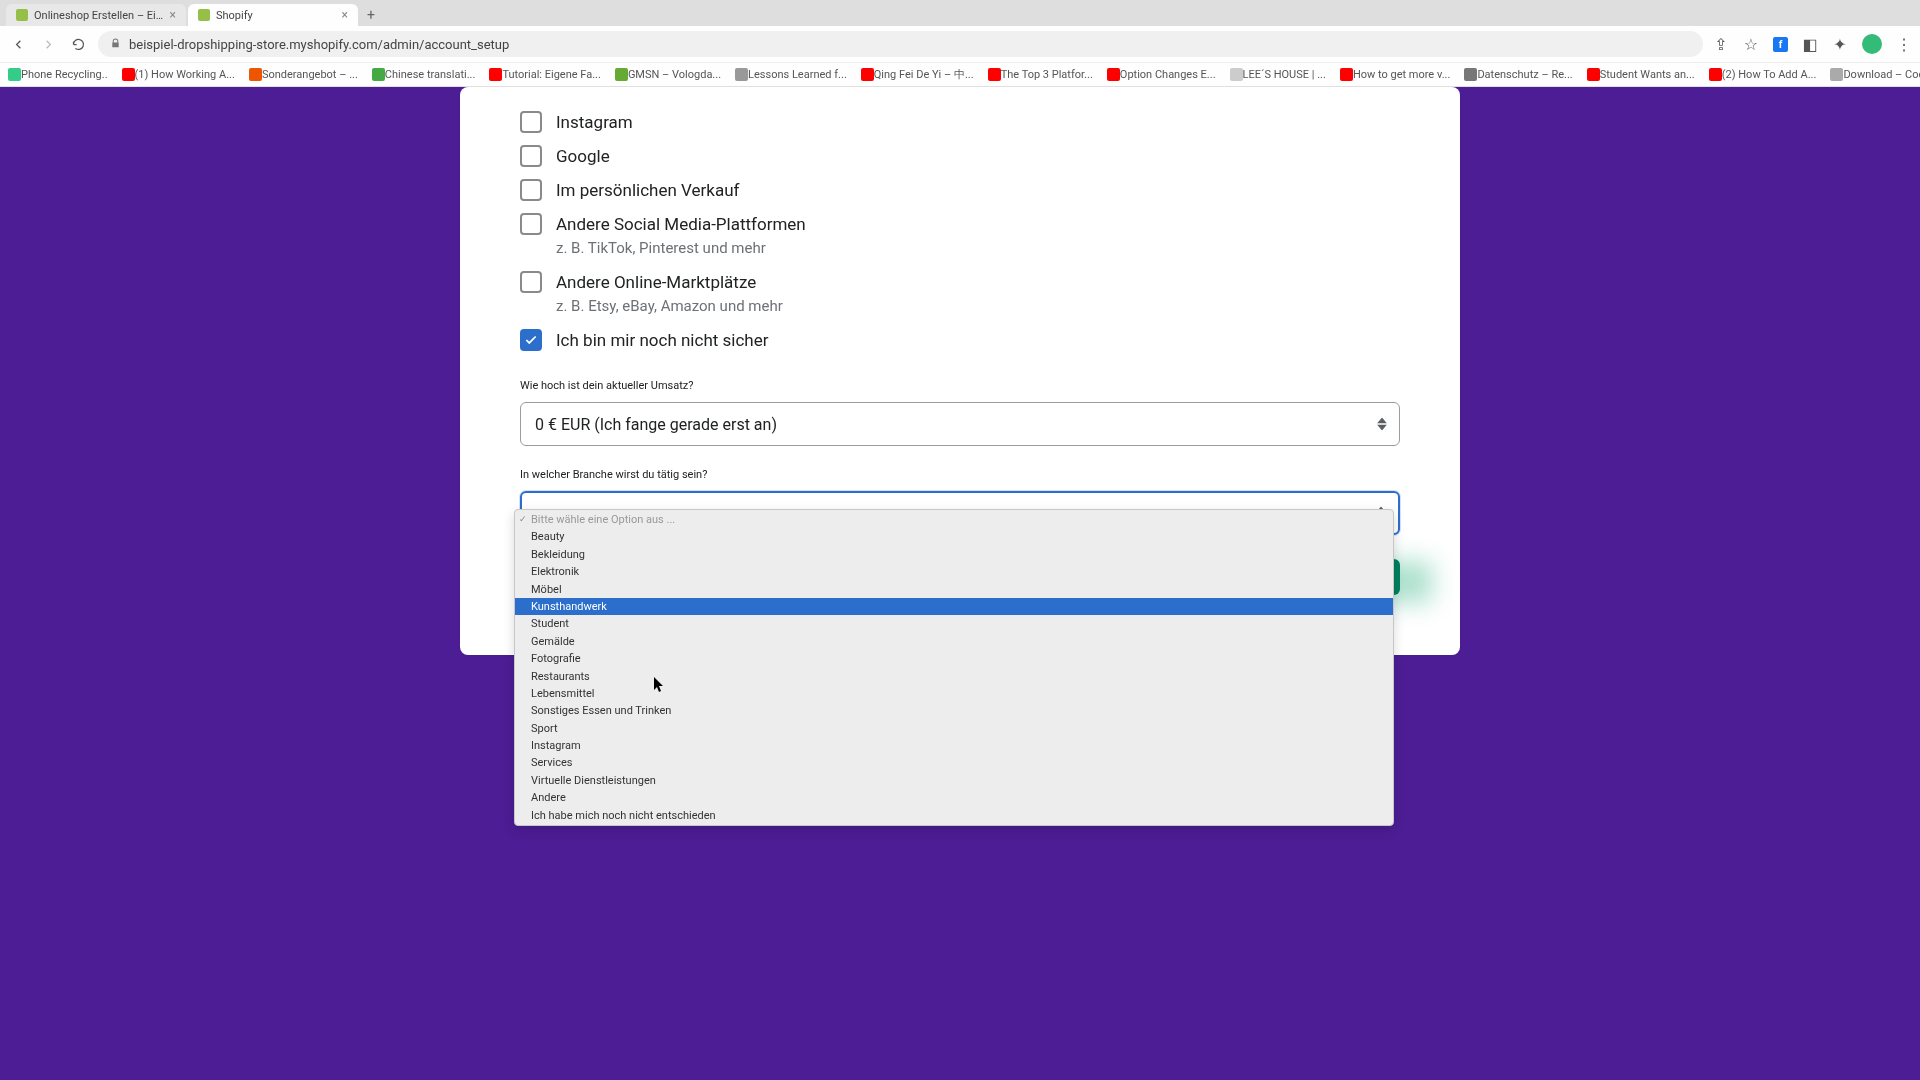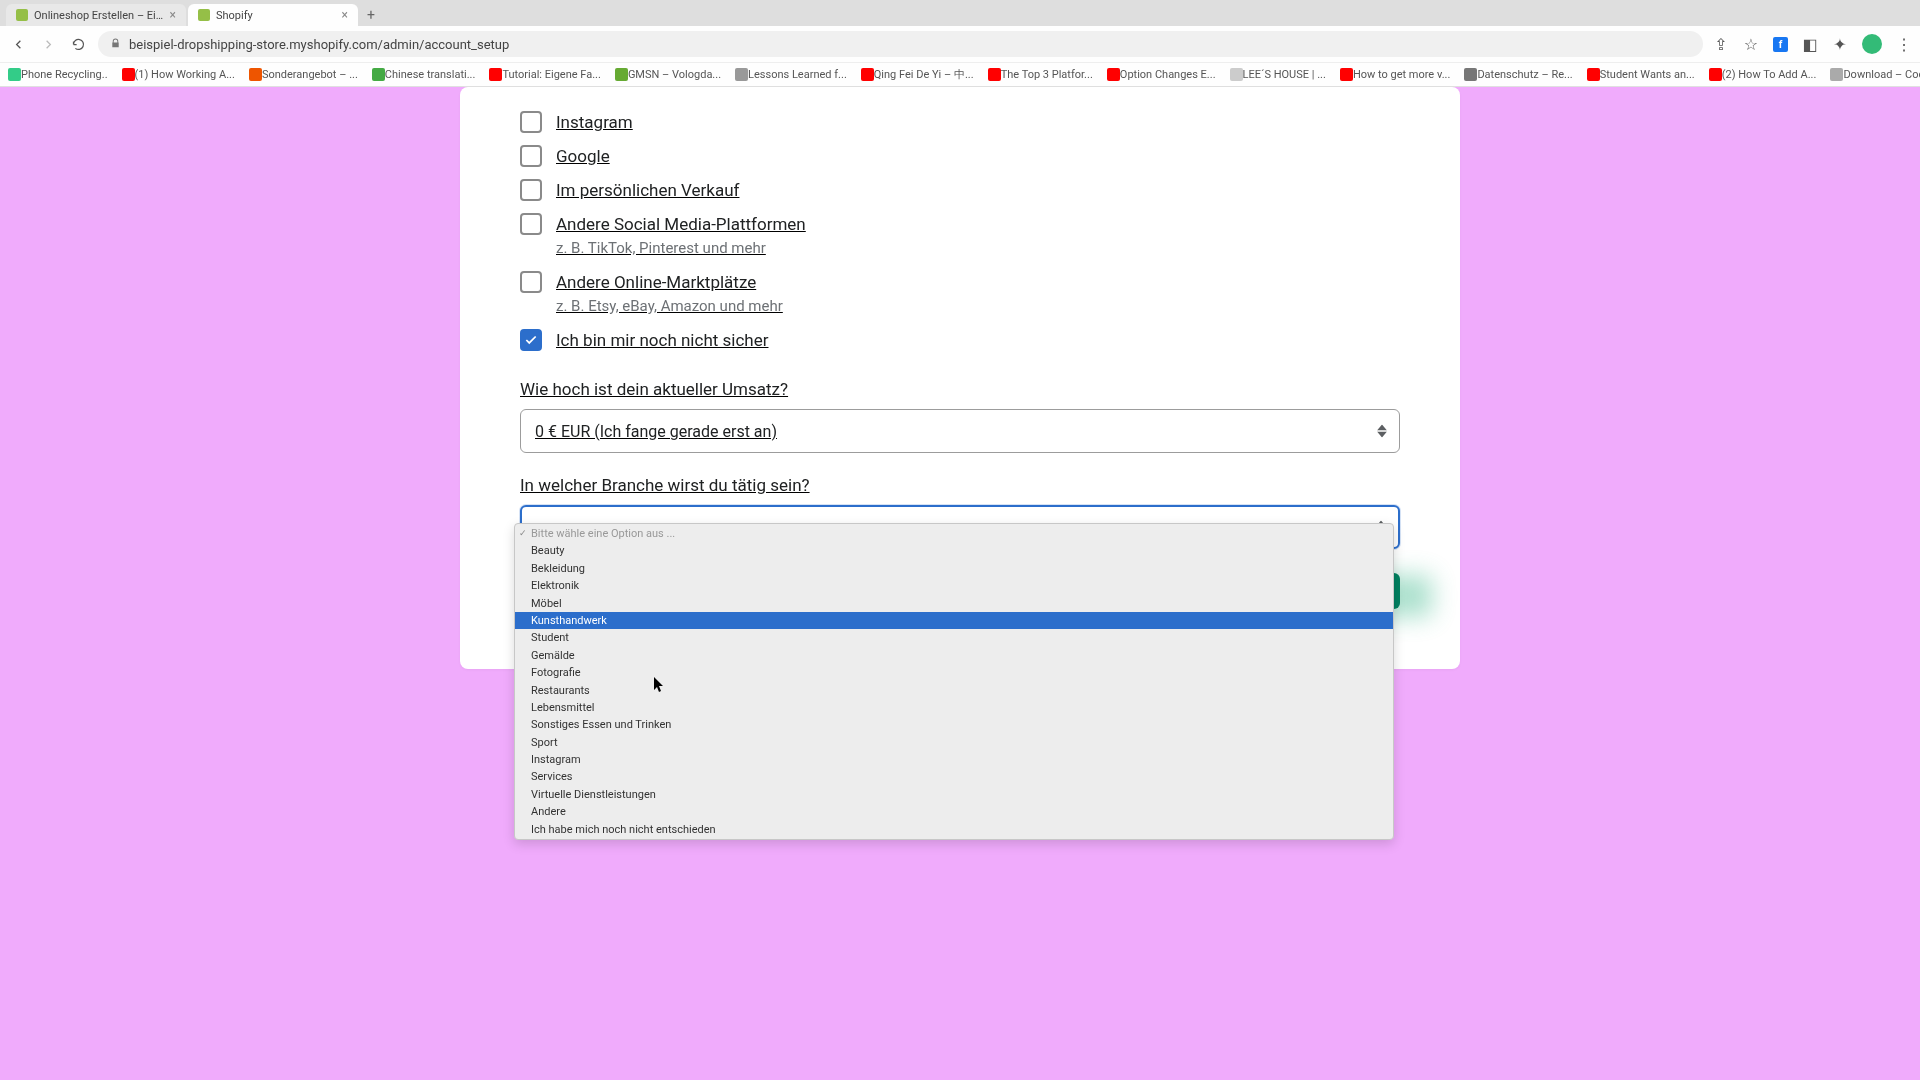--- a/index.html
+++ b/index.html
@@ -22,32 +22,32 @@
   .lock-icon svg { width: 11px; height: 11px; }
   .toolbar-right { display: flex; align-items: center; gap: 14px; color: #555; }
   .toolbar-icon { width: 16px; height: 16px; display:flex; align-items:center; justify-content:center;}
   .avatar { width: 20px; height: 20px; border-radius: 50%; background: #3b7; }
 
   .bookmarks-bar { display: flex; align-items: center; height: 24px; padding: 0 8px; gap: 14px; background: #fefefe; border-top: 1px solid #eee; }
   .bookmark { display: flex; align-items: center; font-size: 11px; color: #555; white-space: nowrap; cursor:pointer; }
   .bm-icon { width: 13px; height: 13px; border-radius: 2px; display:inline-block; }
 
   
-  .page { width: 100%; height: calc(1080px - 26px - 36px - 24px); background: #f0abfc; position: relative; text-decoration: underline; }
+  .page { width: 100%; height: calc(1080px - 26px - 36px - 24px); background: #4c1d95; position: relative; }
   .card { width: 1000px; margin: 0 auto; background: #fff; border-radius: 8px; box-shadow: 0 1px 3px rgba(0,0,0,0.04); padding-bottom: 120px; position: relative; }
   .form-inner { padding: 0 60px; }
 
   .checkbox-row { display: flex; align-items: flex-start; gap: 14px; padding: 6px 0; }
   .checkbox-box { width: 22px; height: 22px; border: 2px solid #8a8a8a; border-radius: 4px; flex-shrink: 0; display:flex; align-items:center; justify-content:center; }
   .checkbox-box.checked { background: #2c6ecb; border-color: #2c6ecb; }
   .checkbox-box.checked svg { width: 14px; height: 14px; fill: #fff; }
   .checkbox-label { font-size: 17px; color: #202223; padding-top: 1px; }
   .checkbox-sub { font-size: 15px; color: #6d7175; margin-left: 36px; margin-top: -2px; margin-bottom: 8px; }
 
-  .section-label { font-size: 17px; color: #202223; margin-top: 22px; margin-bottom: 10px; }
+  .section-label { font-size: 11px; color: #202223; margin-top: 22px; margin-bottom: 10px; }
 
   .select-box { position: relative; border: 1px solid #9c9c9c; border-radius: 6px; height: 44px; display: flex; align-items: center; padding: 0 14px; font-size: 16px; color: #202223; background: #fff; cursor: pointer; }
   .select-box.focused { border: 2px solid #2c6ecb; box-shadow: 0 0 0 1px #2c6ecb33; }
   .select-caret { position: absolute; right: 12px; top: 50%; transform: translateY(-50%); display:flex; flex-direction:column; gap:1px;}
   .select-caret svg { width: 10px; height:6px; fill:#5c5f62;}
 
   .dropdown-menu { position: absolute; left: -6px; right: 6px; top: 18px; background: #ededed; border: 1px solid #c7c7c7; border-radius: 4px; box-shadow: 0 4px 12px rgba(0,0,0,0.15); z-index: 10; padding: 1px 0; }
   .dropdown-item { font-size: 11px; padding: 1px 10px 1px 16px; color: #333; cursor: pointer; line-height: 1.4; display:flex; align-items:center; gap:4px;}
   .dropdown-item.placeholder { color: #999; }
   .dropdown-item.highlighted { background: #2c6ecb; color: #fff; }

